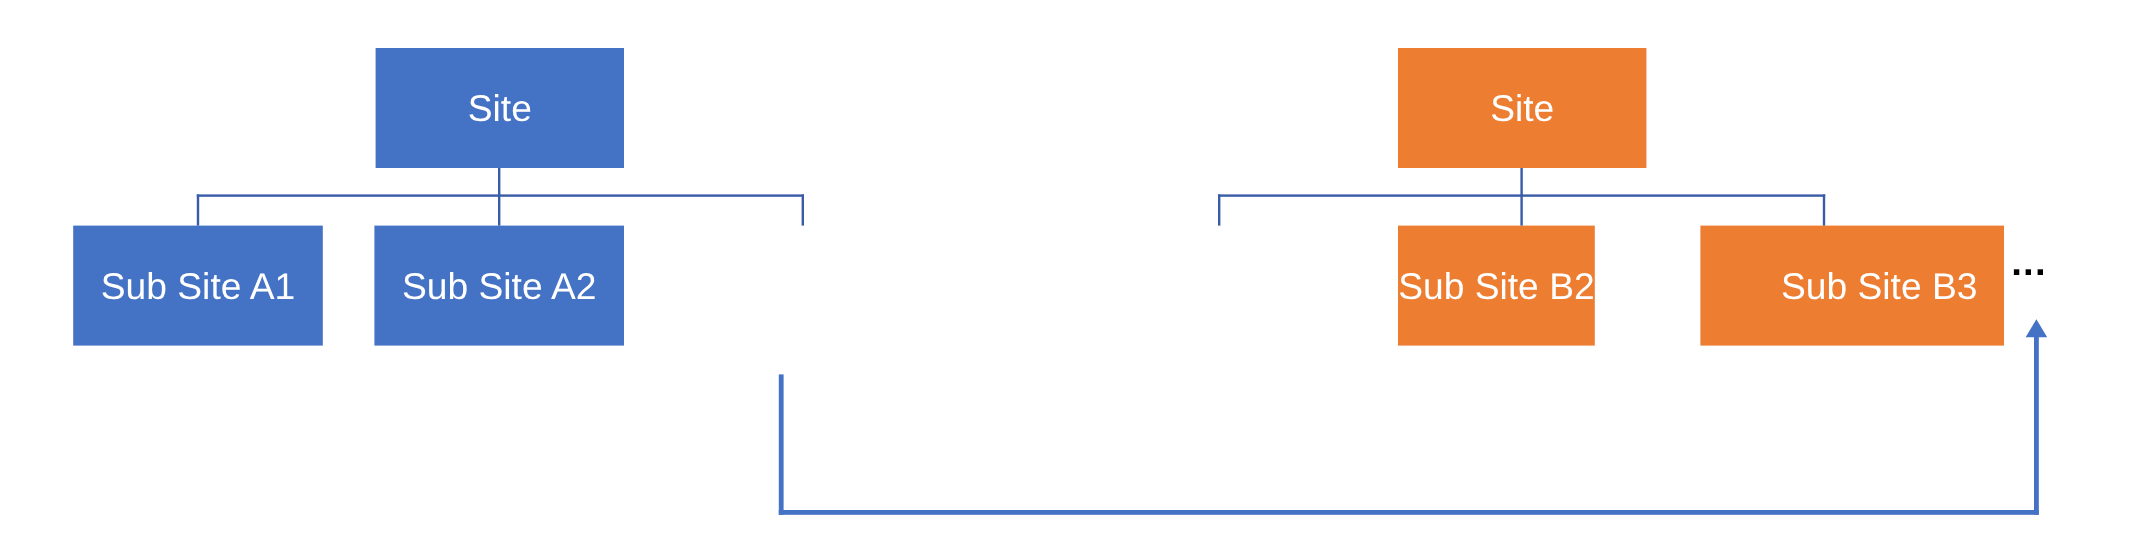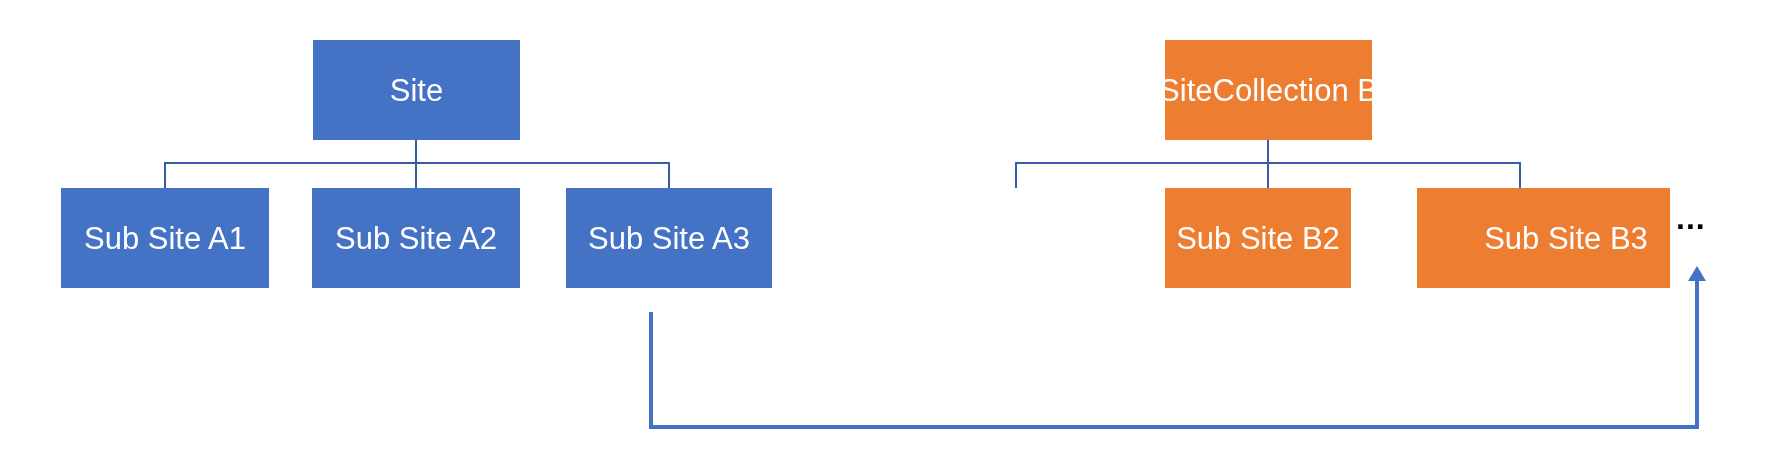--- a/index.html
+++ b/index.html
@@ -56,36 +56,32 @@
   <div class="node blue" style="left:313px; top:40px; width:207px;">
     <div>Site</div>
   </div>
 
   <div class="node blue" style="left:61px; top:188px; width:208px;">
     <div>Sub Site A1</div>
   </div>
   <div class="node blue" style="left:312px; top:188px; width:208px;text-align:center;">
     <div>Sub Site A2</div>
   </div>
-  <div class="node blue" style="left:566px; top:188px; width:206px;">
-    <div>Sub Site A3</div>
-  </div>
 
   <div class="tline" style="left:415px; top:140px; width:2px; height:23px;"></div>
   <div class="tline" style="left:164px; top:162px; width:506px; height:2px;"></div>
   <div class="tline" style="left:164px; top:162px; width:2px; height:26px;"></div>
   <div class="tline" style="left:415px; top:162px; width:2px; height:26px;"></div>
   <div class="tline" style="left:668px; top:162px; width:2px; height:26px;"></div>
 
   <div class="node orange" style="left:1165px; top:40px; width:207px;">
     <div>Site</div>
-    <div>Collection B</div>
   </div>
 
-  <div class="node orange" style="left:1165px; top:188px; width:186px;">
+  <div class="node orange" style="left:1165px; top:188px; width:164px;">
     <div>Sub Site B2</div>
   </div>
   <div class="node orange" style="left:1417px; top:188px; width:208px;padding-left:45px;">
     <div>Sub Site B3</div>
   </div>
 
   <div class="tline" style="left:1267px; top:140px; width:2px; height:23px;"></div>
   <div class="tline" style="left:1015px; top:162px; width:506px; height:2px;"></div>
   <div class="tline" style="left:1015px; top:162px; width:2px; height:26px;"></div>
   <div class="tline" style="left:1267px; top:162px; width:2px; height:26px;"></div>

